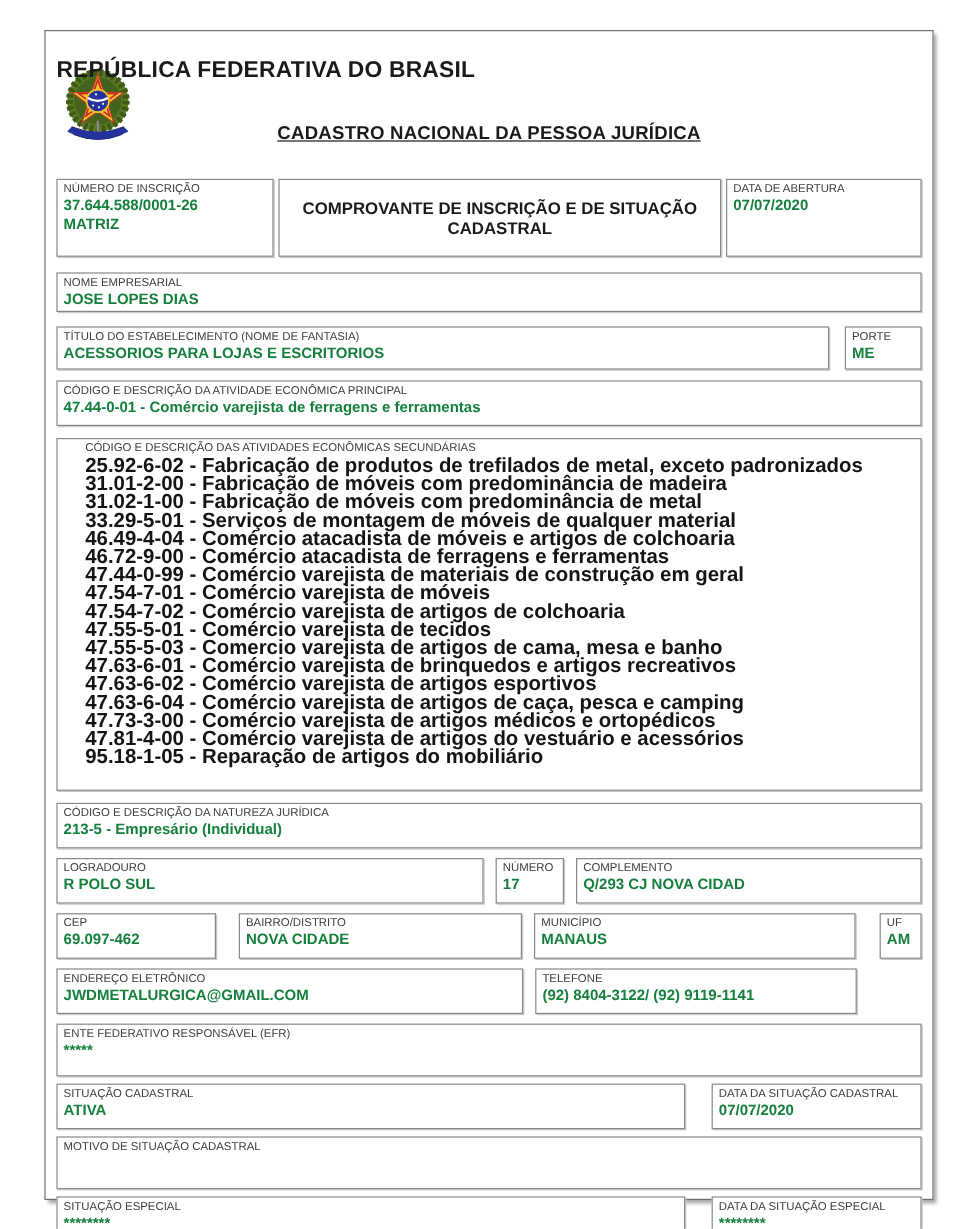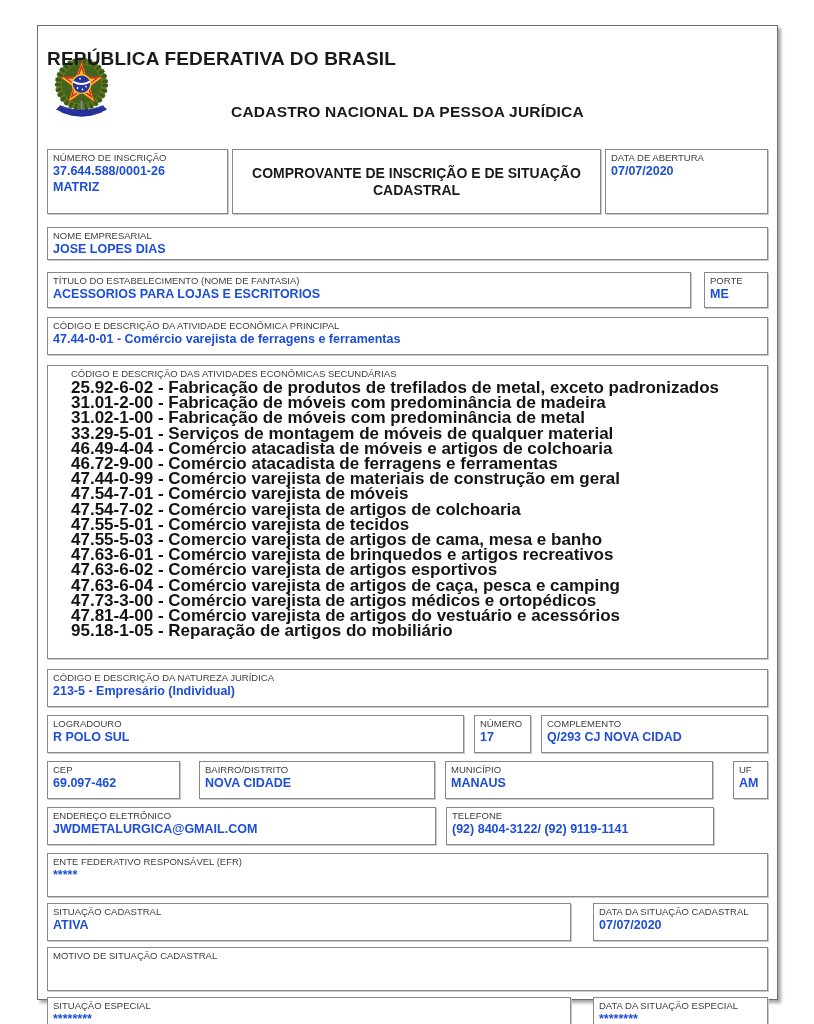--- a/index.html
+++ b/index.html
@@ -20,32 +20,32 @@
   }
   
   .hdr { position: relative; height: 123px; flex: none; }
   .emblem { position: absolute; left: 6px; top: 29px; width: 57px; height: 66px; }
   .hdr-title {
     position: absolute; left: 0; top: 22px; width: 100%;
     text-align: left; font-weight: bold; font-size: 19px; letter-spacing: 0.2px;
   }
   .hdr-sub {
     position: absolute; left: 0; top: 77px; width: 100%;
-    text-align: center; font-weight: bold; font-size: 15.5px; letter-spacing: 0.2px;
+    text-align: center; font-weight: bold; font-size: 15.5px; letter-spacing: 0.2px; text-decoration: underline;
   }
   
   .bx {
     border: 1px solid #888888;
     box-shadow: 1px 1px 0 #c9c9c9;
     background: #fff;
     padding: 2px 5px;
     overflow: hidden;
   }
   .lbl { font-size: 9.5px; line-height: 11px; color: #3d3d3d; }
-  .val { font-size: 12.5px; line-height: 14.5px; font-weight: bold; color: #1d4ed8; margin-top: 1px; white-space: nowrap; }
+  .val { font-size: 12.5px; line-height: 14.5px; font-weight: bold; color: #15803d; margin-top: 1px; white-space: nowrap; }
   .row { display: flex; flex: none; }
   
   .r1 { height: 65px; }
   .bx-num { width: 181px; flex: none; }
   .bx-cert { flex: 1; margin: 0 4px; display: flex; align-items: center; justify-content: flex-start; }
   .cert-title {
     font-size: 14px; line-height: 17px; font-weight: bold; text-align: center; padding: 0 14px;
   }
   .bx-abert { width: 163px; flex: none; }
   
@@ -56,21 +56,21 @@
   .mt13 { margin-top: 13px; } .mt12 { margin-top: 12px; } .mt10 { margin-top: 10px; }
   .mt9 { margin-top: 9px; } .mt8 { margin-top: 8px; } .mt6 { margin-top: 6px; }
   .grow { flex: 1; }
   
   .bx-sec { height: 294px; flex: none; padding-left: 23px; }
   .act-line { font-size: 17px; line-height: 15.2px; font-weight: bold; color: #141414; white-space: nowrap; }
   .bx-sec .act-wrap { margin-top: 1px; }
   
   .w-porte { width: 64px; flex: none; margin-left: 13px; }
   .w-numero { width: 57px; flex: none; margin: 0 10px; }
-  .w-compl { width: 227px; flex: none; }
+  .w-compl { width: 288px; flex: none; }
   .w-cep { width: 133px; flex: none; }
   .w-bairro { width: 236px; flex: none; margin-left: 19px; }
   .w-munic { width: 268px; flex: none; margin-left: 10px; }
   .w-uf { width: 35px; flex: none; margin-left: auto; }
   .w-email { width: 389px; flex: none; }
   .w-tel { width: 268px; flex: none; margin-left: 10px; }
   .w-datasit { width: 175px; flex: none; margin-left: 22px; }
 </style>
 </head>
 <body>

